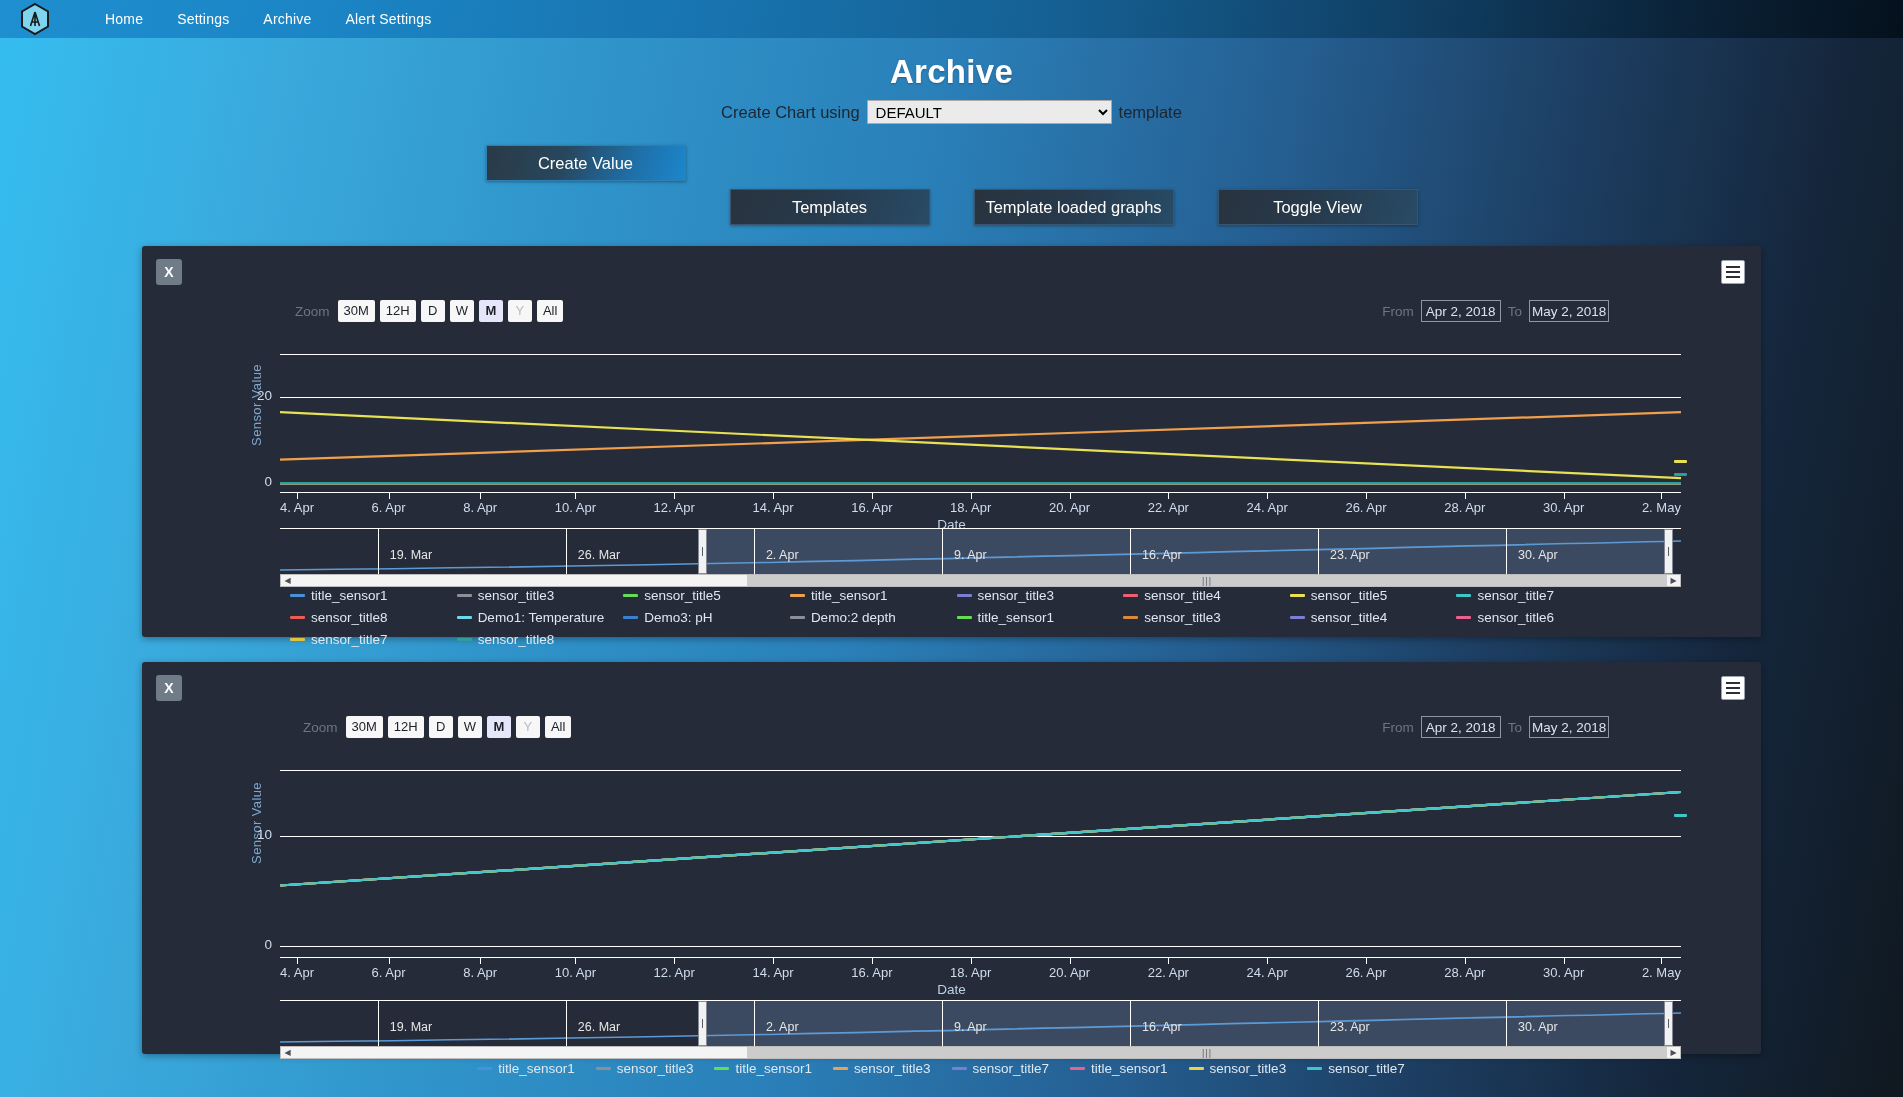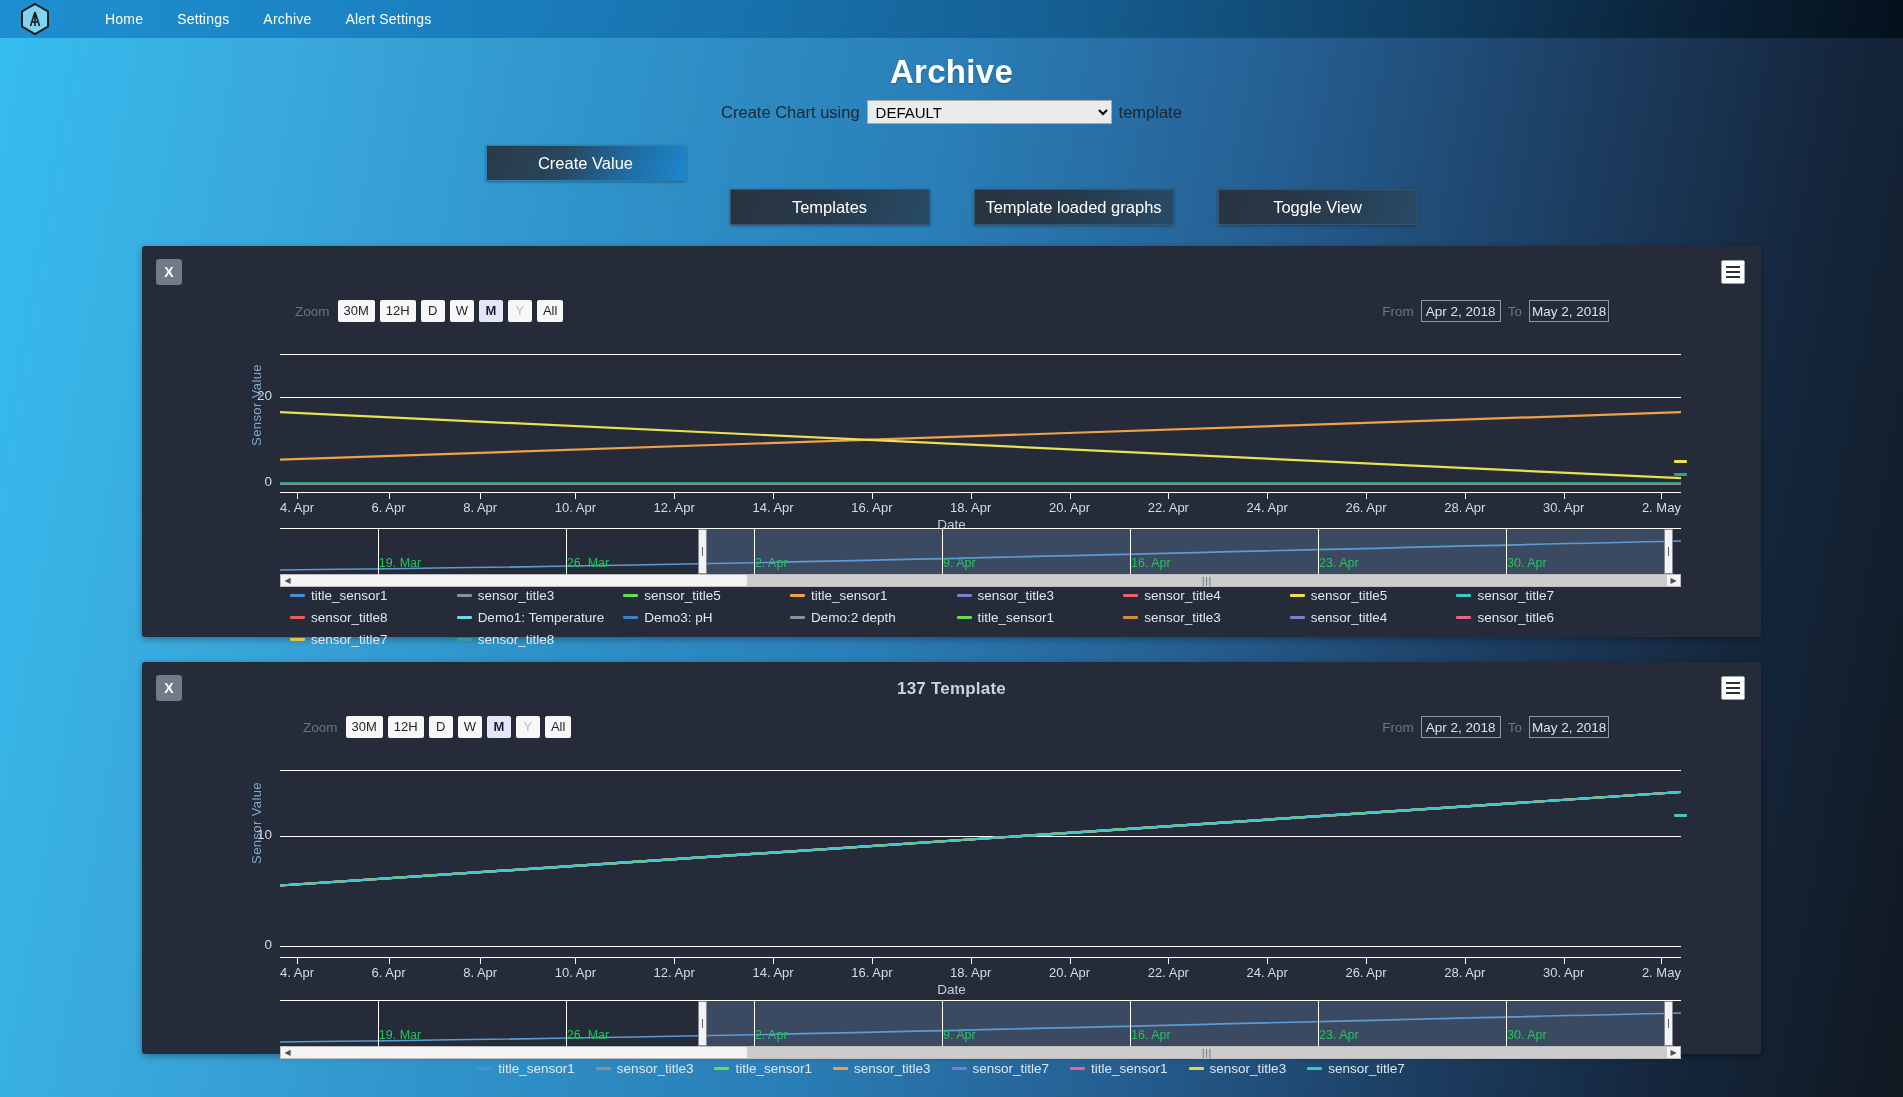--- a/index.html
+++ b/index.html
@@ -171,21 +171,21 @@
   .nav-top { position:absolute; left:0;right:0;top:0;height:1px;background:#ffffff; }
   .nav-body {
     position:absolute;left:0;right:0;top:1px;bottom:0;
     background:#252b38; overflow:hidden;
   }
   .nav-sel {
     position:absolute; top:0; bottom:0;
     background:rgba(110,140,185,.32);
   }
   .nav-tick { position:absolute; top:0; bottom:0; width:1px; background:#ffffff; }
-  .nav-tick-lbl { position:absolute; bottom:4px; color:#22c55e; font-size:12.5px; padding-left:1px; }
+  .nav-tick-lbl { position:absolute; bottom:12px; color:#e5e5e5; font-size:12.5px; padding-left:12px; }
   .nav-handle {
     position:absolute; top:0; bottom:0; width:9px;
     background:#f2f2f2; border:1px solid #838a95;
     display:flex;align-items:center;justify-content:center;
   }
   .nav-handle i { display:block;width:1px;height:9px;background:#555c66; }
   .nav-line { position:absolute; left:0;right:0;top:0;bottom:0; }
 
   .scrollbar {
     position:absolute; left:0; right:0; bottom:-13px; height:13px;
@@ -434,21 +434,20 @@
       </div>
       <div class="legend-item">
         <span class="legend-swatch" style="background: rgb(47, 158, 150);"></span>
         <span>sensor_title8</span>
       </div>
     </div>
 </div>
 
 <div class="panel" id="panel2">
   <button class="close-btn">X</button>
-  <div class="panel-title">137 Template</div>
   <div class="hamburger">
       <span></span>
       <span></span>
       <span></span>
     </div>
 
   <div class="rangebar">
     <div class="zoom-group" id="zoomgrp2" style="left:161px;">
       <span class="zoom-label">Zoom</span>
     <button class="zbtn">30M</button>

